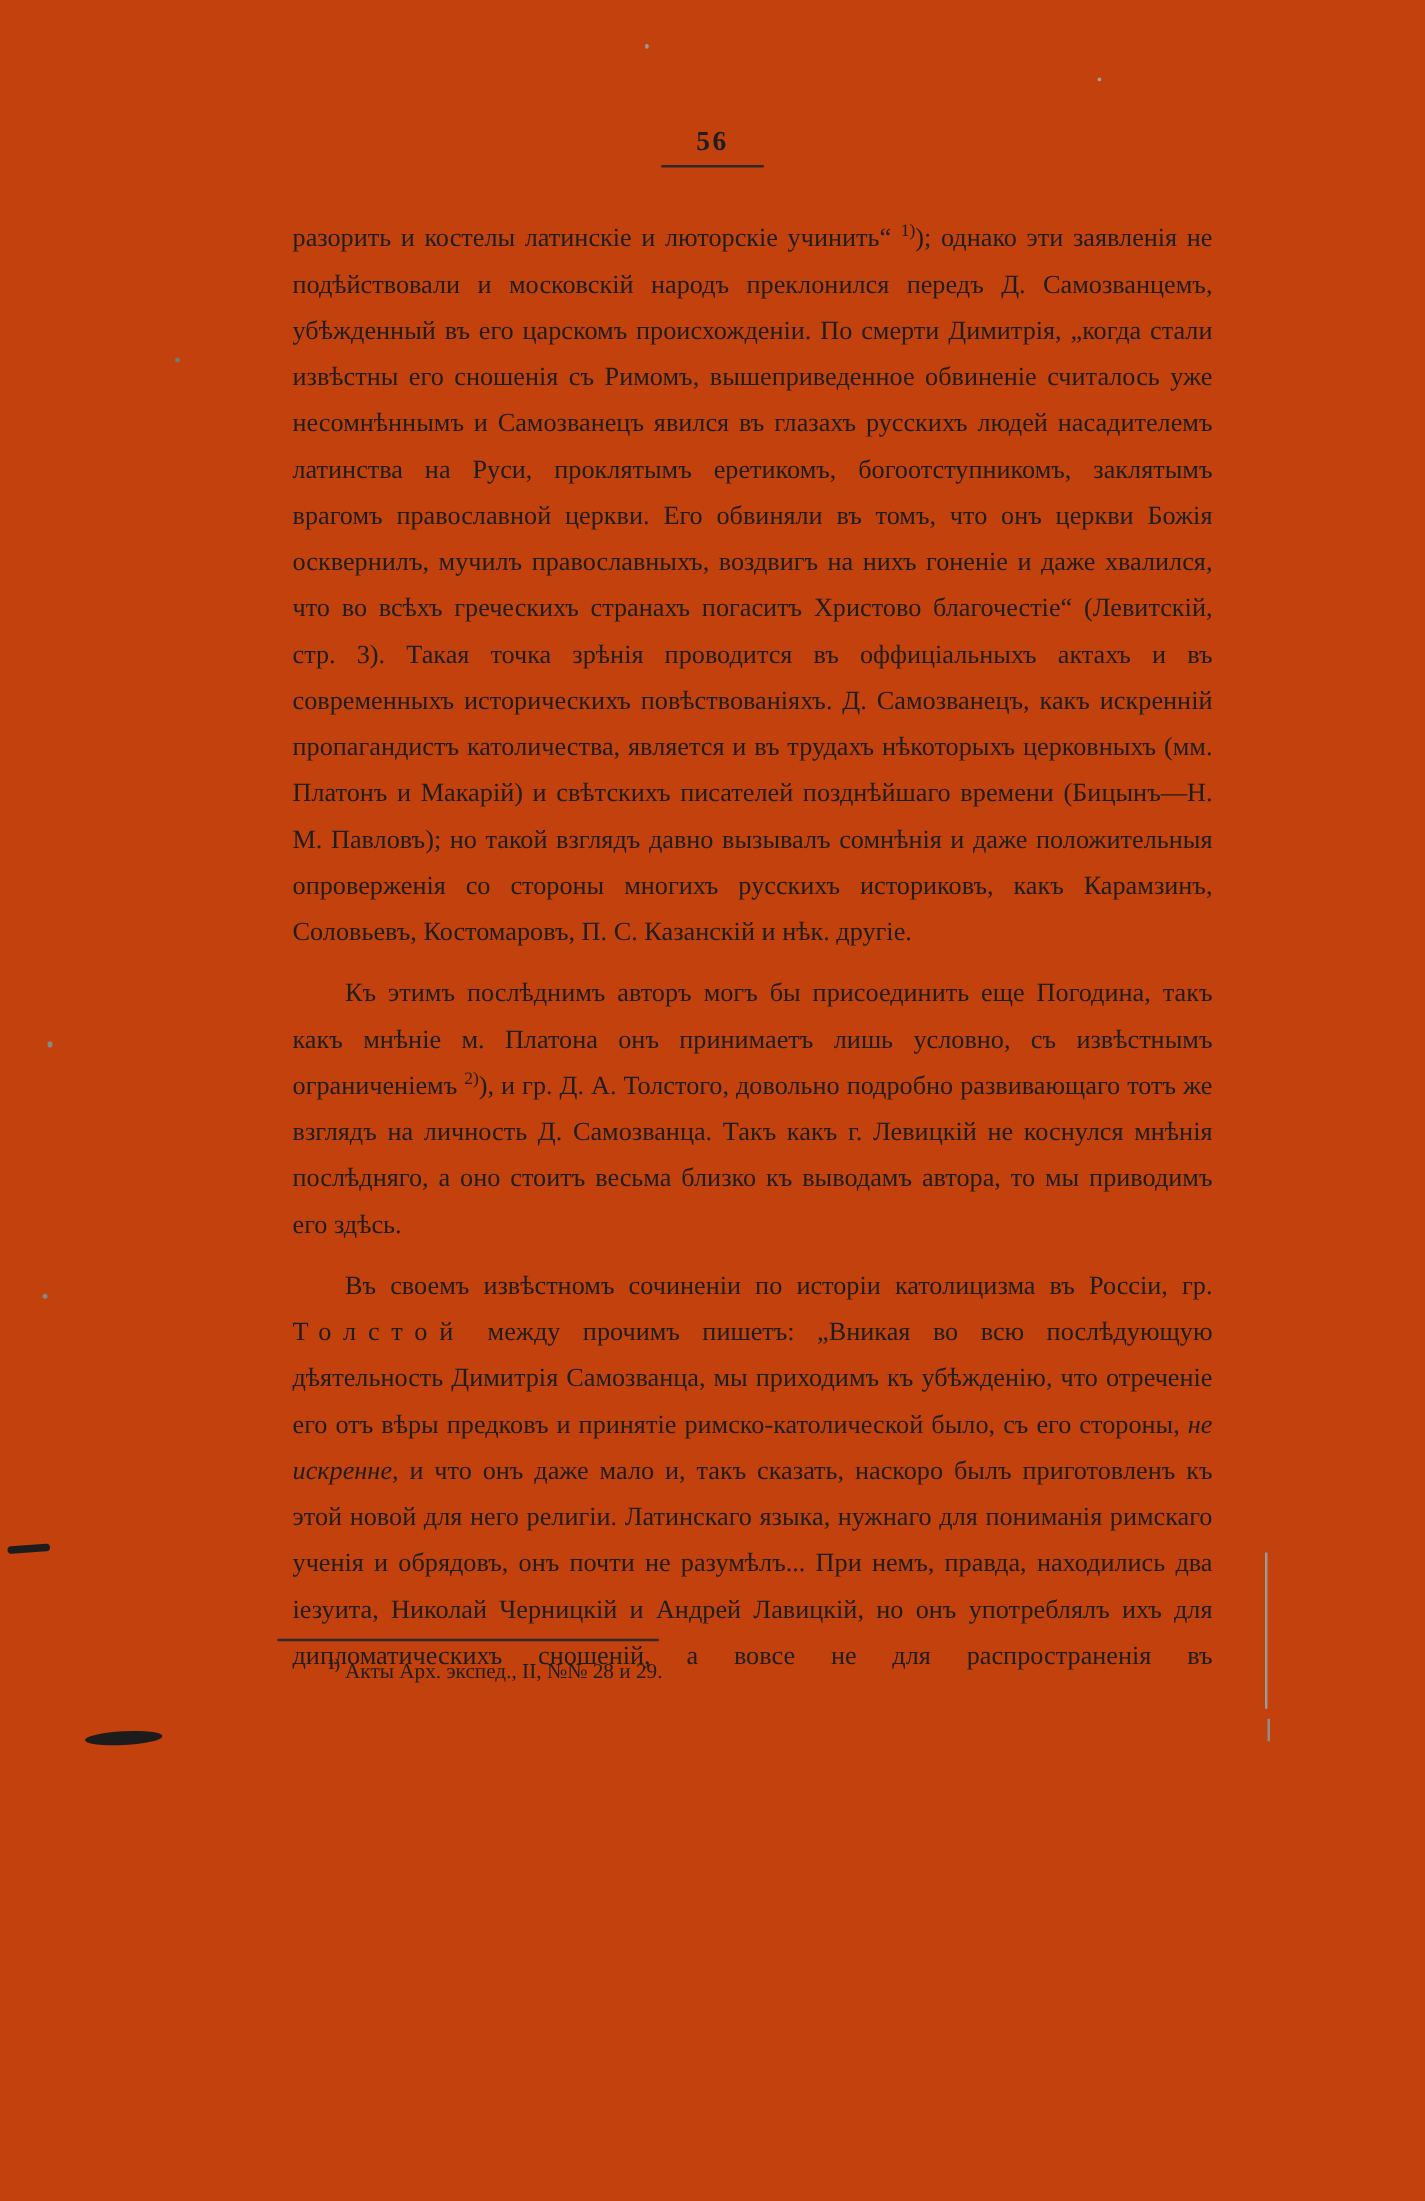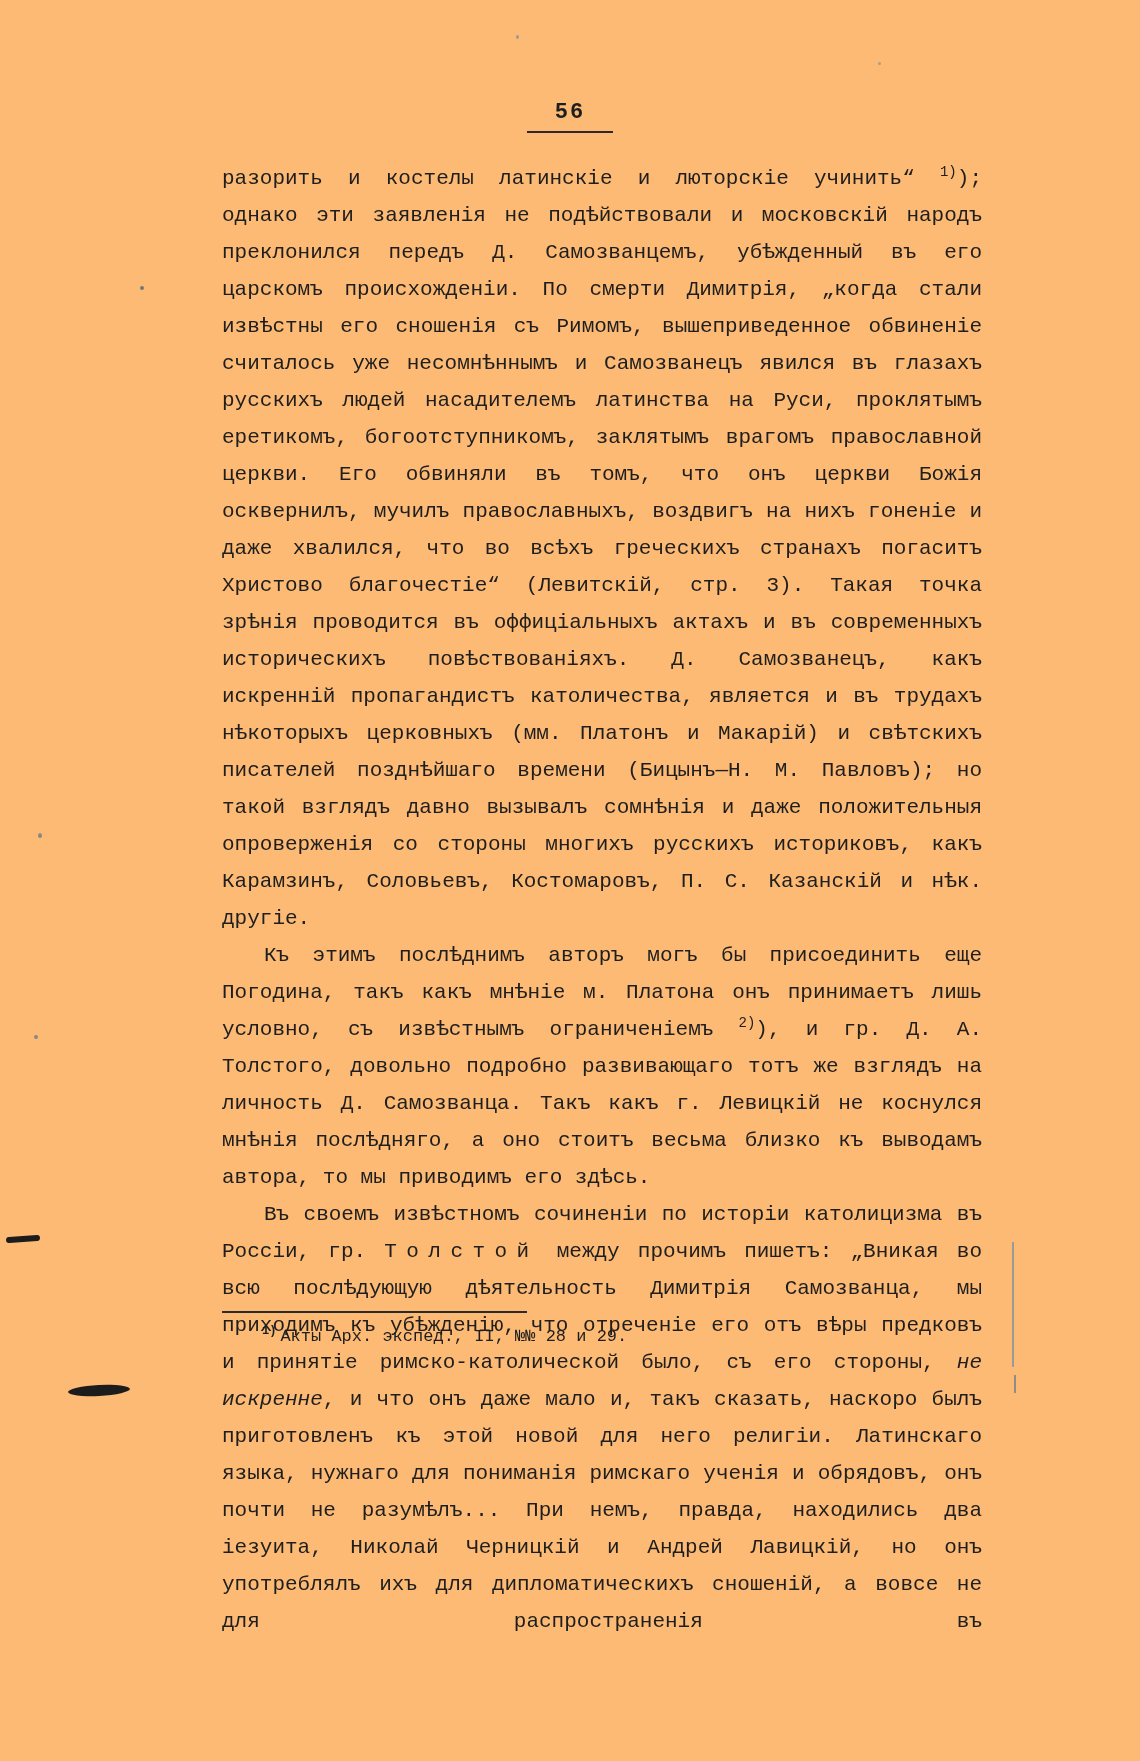--- a/index.html
+++ b/index.html
@@ -5,23 +5,23 @@
   html, body {
     margin: 0;
     padding: 0;
     background: #e8e8e6;
   }
   .page {
     position: relative;
     width: 1140px;
     height: 1761px;
     margin: 0 auto;
-    background: #fdba74;
+    background: #c2410c;
     overflow: hidden;
-    font-family: Liberation Mono, monospace;
+    font-family: Liberation Serif, serif;
     color: #1e1e1e;
   }
   .page-number-wrap {
     position: absolute;
     top: 100px;
     left: 0;
     width: 100%;
     text-align: center;
   }
   .page-number {
@@ -35,21 +35,21 @@
   .text-block {
     position: absolute;
     top: 160px;
     left: 222px;
     width: 760px;
     font-size: 21px;
     line-height: 37px;
     text-align: justify;
   }
   .text-block p {
-    margin: 0;
+    margin: 12px;
     font-weight: 500;
   }
   .text-block p.indent {
     text-indent: 42px;
   }
   .text-block p.justify-last {
     text-align-last: justify;
   }
   .seg-normal { }
   .seg-italic { font-style: italic; }

